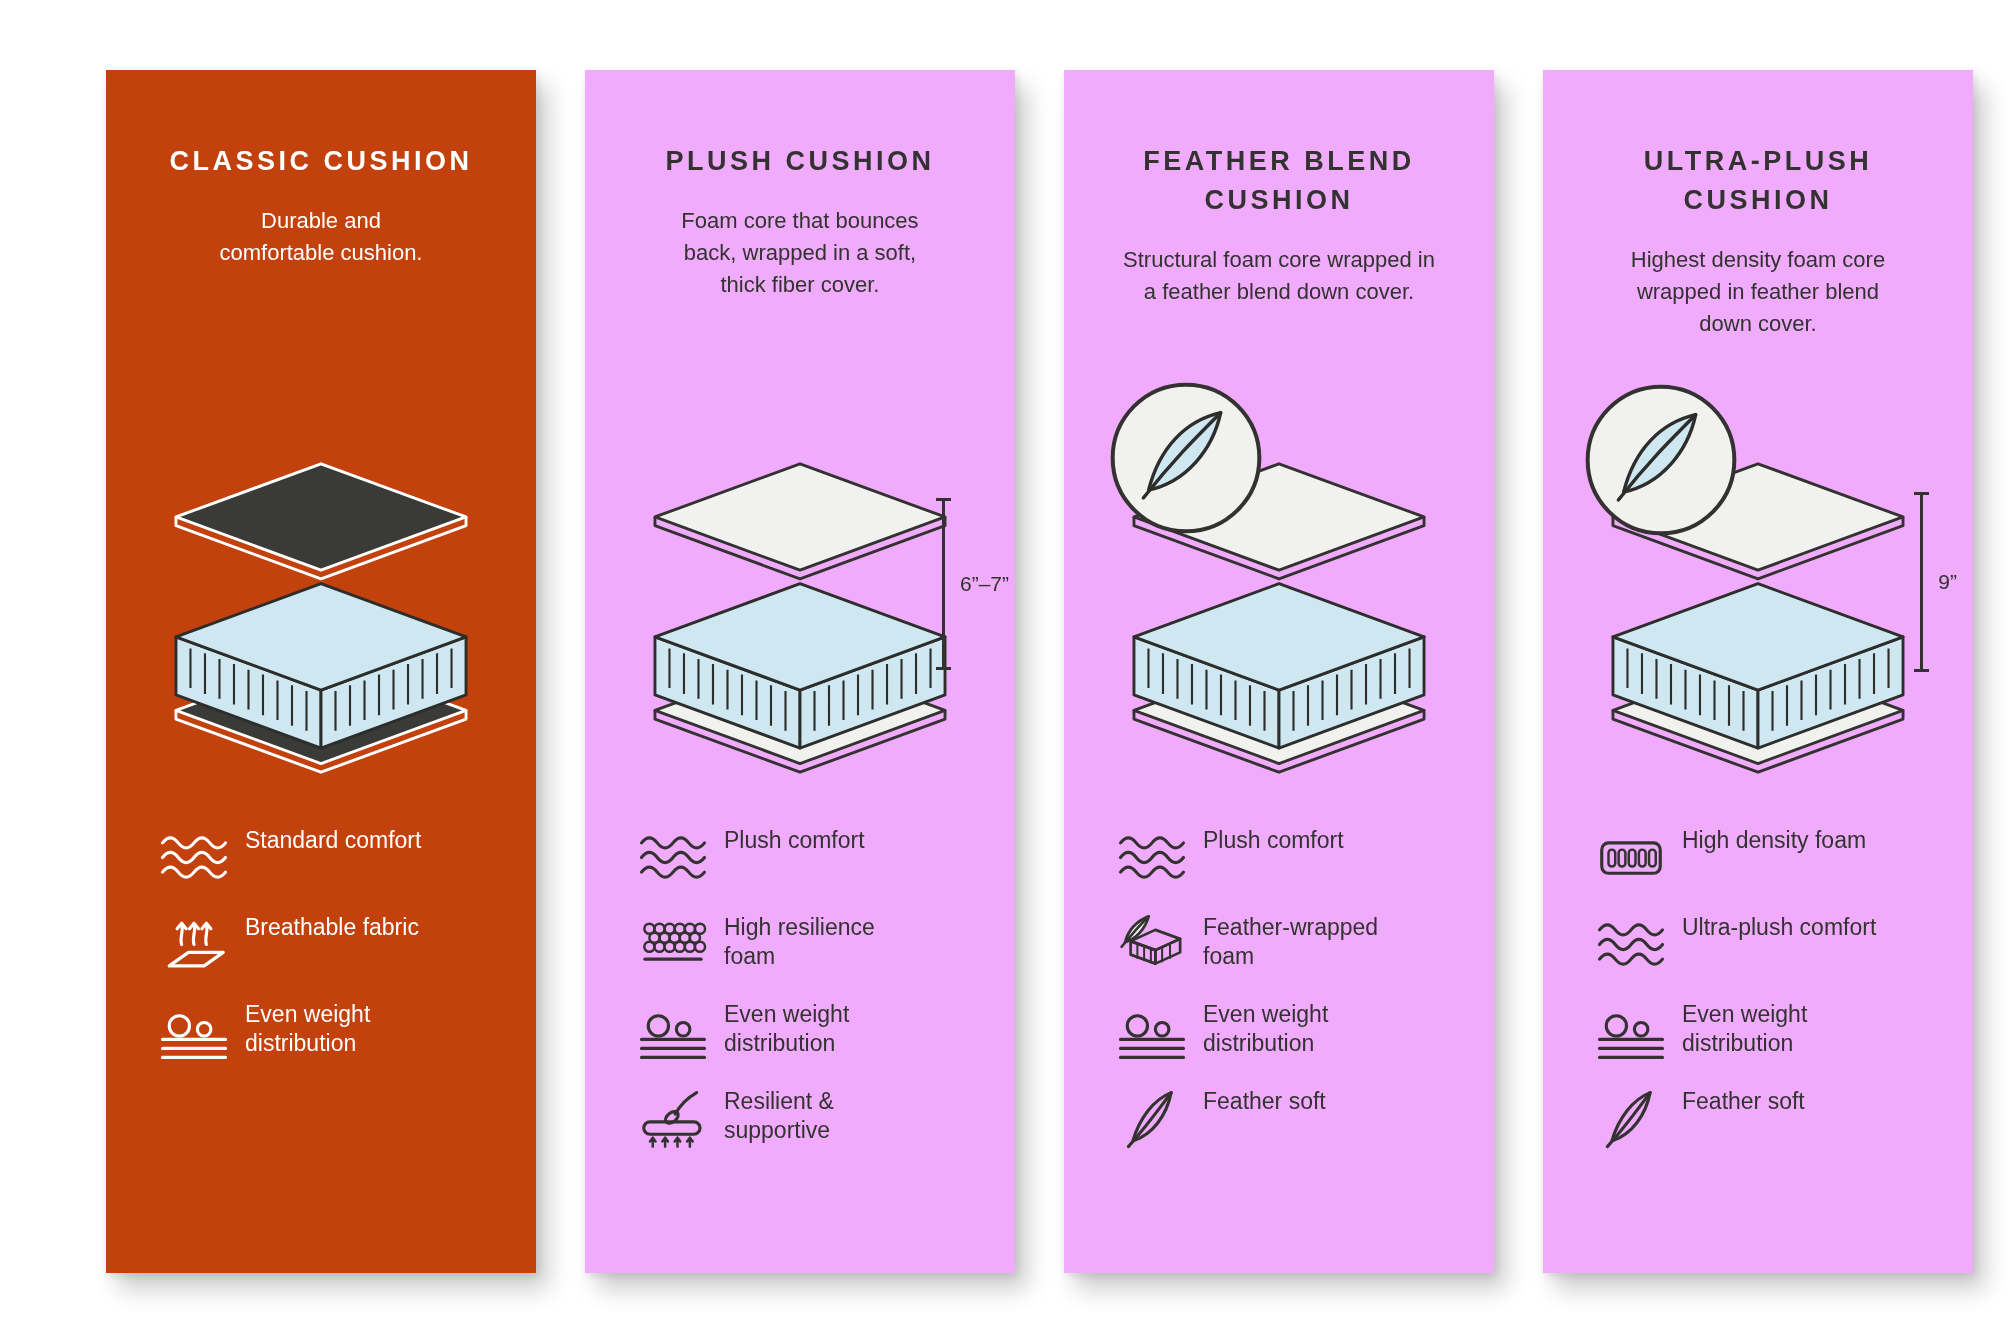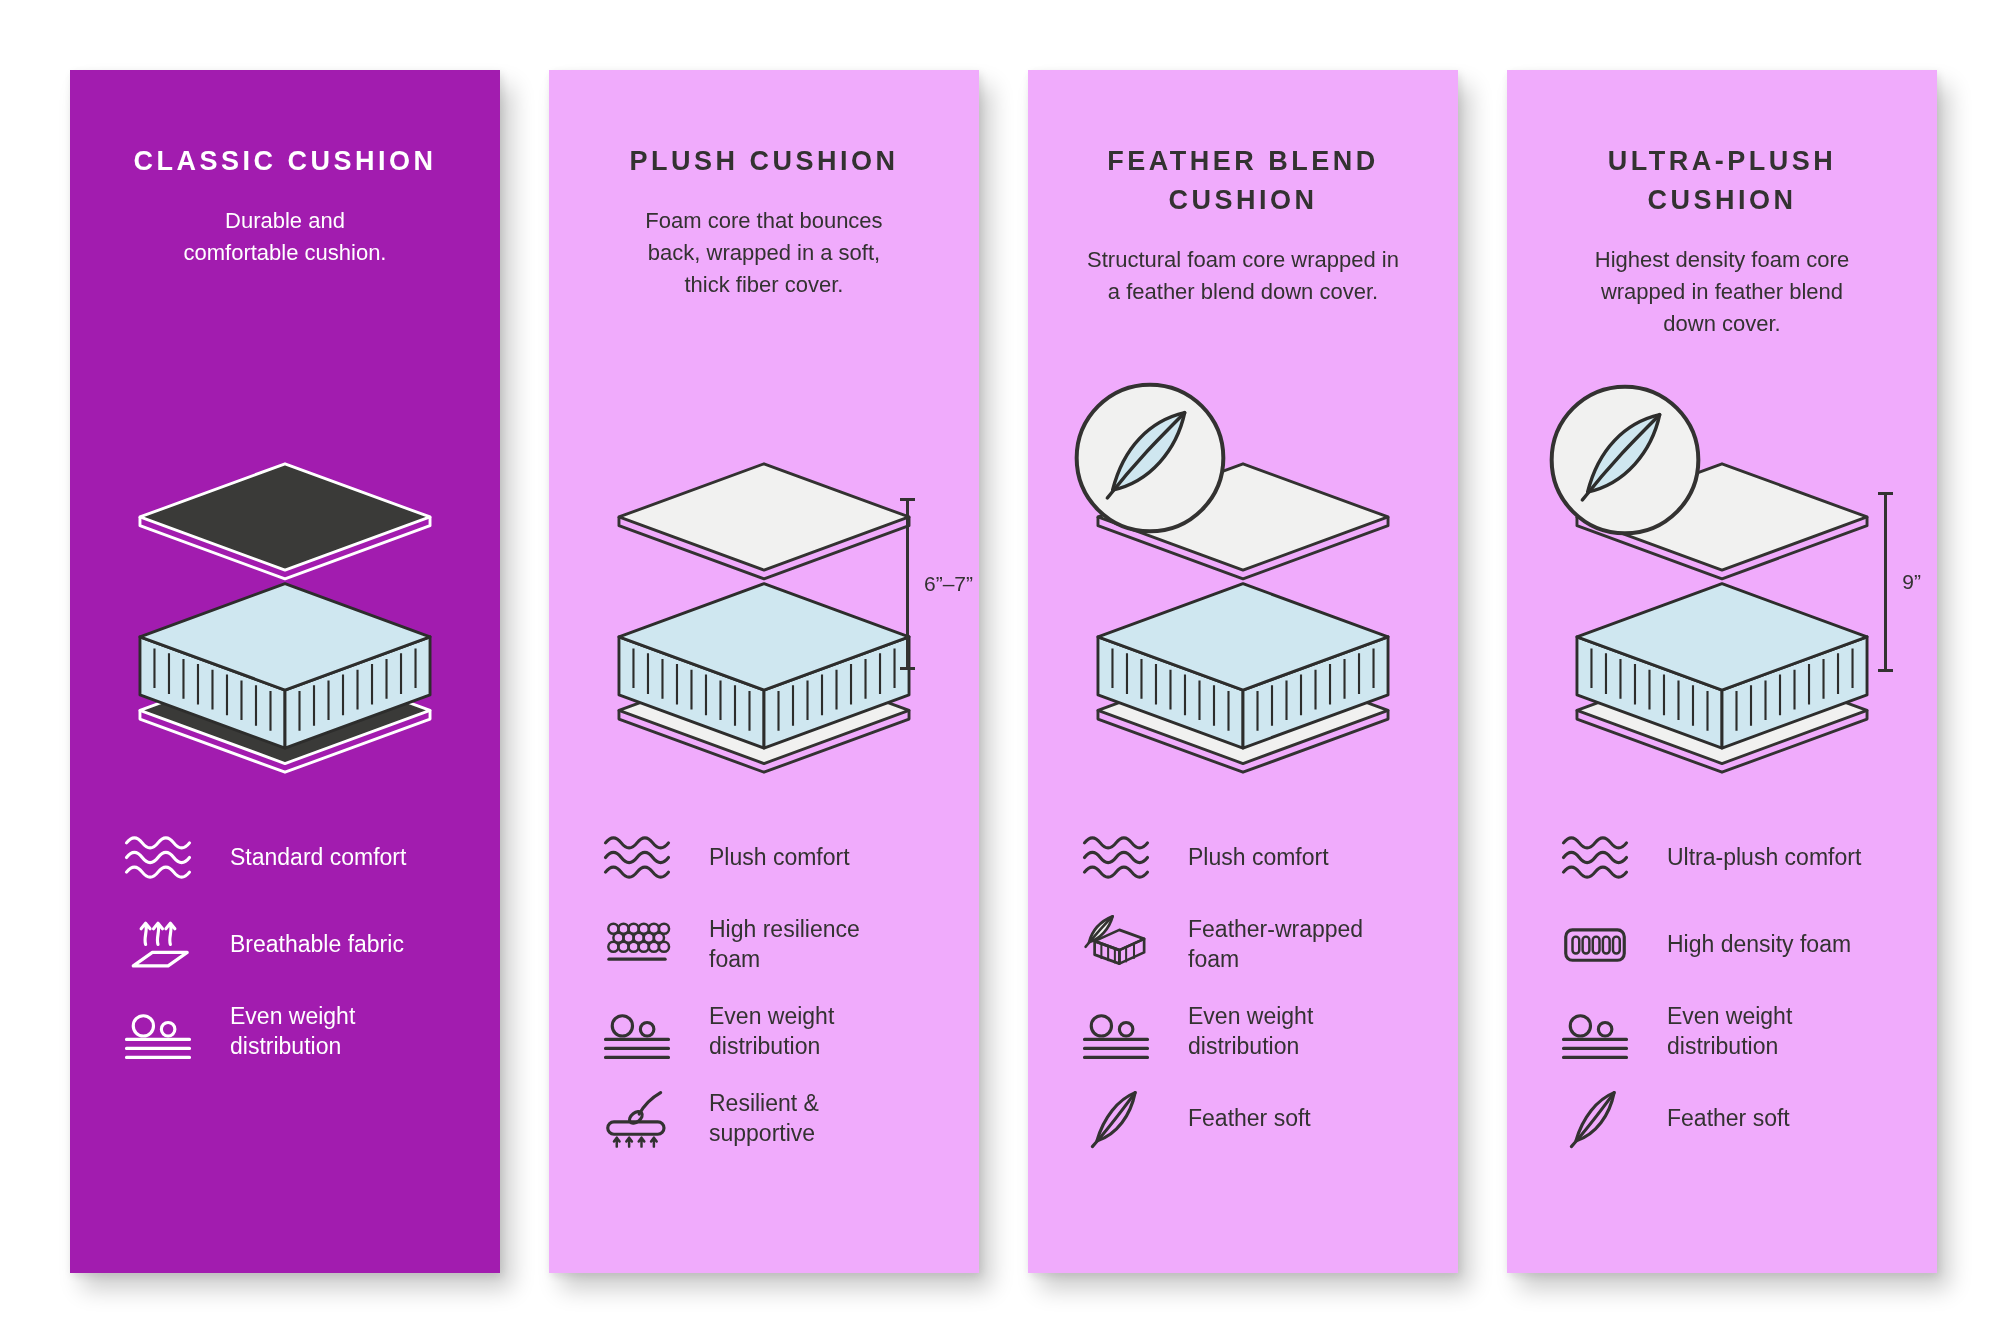--- a/index.html
+++ b/index.html
@@ -9,39 +9,39 @@
     font-family:"Liberation Sans","DejaVu Sans",sans-serif;
     overflow:hidden;
   }
   .board{display:flex;gap:49px;padding:70px 0 0 70px;align-items:flex-start;}
   .panel{
     width:430px;height:1203px;box-sizing:border-box;
     padding:58px 30px 0 30px;
     display:flex;flex-direction:column;align-items:center;
     box-shadow:12px 16px 22px rgba(0,0,0,.20), 2px 3px 8px rgba(0,0,0,.10);
   }
-  .panel--dark{background:#a21caf;color:#ffffff;--ink:#ffffff;--bg:#3a3a38;--foam:#cfe7f0;}
+  .panel--dark{background:#c2410c;color:#ffffff;margin-left:36px;--ink:#ffffff;--bg:#3a3a38;--foam:#cfe7f0;}
   .panel--light{background:#f0abfc;color:#333231;--ink:#333231;--bg:#f1f1f0;--foam:#cfe7f0;}
   .head{height:300px;text-align:center;display:flex;flex-direction:column;align-items:center;}
   .title{
     font-size:27px;line-height:1.45;font-weight:bold;letter-spacing:3.5px;
     margin:14px 0 24px 0;white-space:pre-line;
   }
   .desc{font-size:22px;line-height:1.45;margin:0;max-width:346px;white-space:pre-line;}
   .figure{position:relative;height:382px;width:100%;}
   .cushion{display:block;width:310px;height:321px;margin:30px auto 0 auto;}
   .badge{position:absolute;width:160px;height:160px;left:12px;top:-50px;}
   .measure{position:absolute;display:flex;align-items:center;gap:9px;color:var(--ink);}
   .measure--p2{right:-24px;top:70px;height:172px;text-align:right;}
   .measure--p4{right:-14px;top:64px;height:180px;}
   .rule{width:15px;align-self:stretch;border-top:3px solid currentColor;border-bottom:3px solid currentColor;position:relative;}
   .rule::after{content:"";position:absolute;left:50%;top:0;bottom:0;width:3px;margin-left:-1.5px;background:currentColor;}
   .mlabel{font-size:21px;white-space:nowrap;}
   .features{margin:16px auto 0 22px;align-self:flex-start;}
-  .feature{display:flex;align-items:center;gap:36px;margin-bottom:24px;min-height:62px;}
+  .feature{display:flex;gap:15px;margin-bottom:24px;min-height:62px;}
   .fi{width:72px;height:63px;flex:0 0 72px;}
   .flabel{font-size:23px;line-height:1.28;white-space:pre-line;}
   .defs{position:absolute;width:0;height:0;overflow:hidden;}
 </style>
 </head>
 <body>
 
 <svg class="defs" aria-hidden="true">
   <defs>
 
@@ -308,29 +308,29 @@
           <use href="#sym-feather-badge"></use>
         </svg>
       <div class="measure measure--p4">
         <div class="rule"></div>
         <div class="mlabel">9”</div>
       </div>
     </div>
     <ul class="features" style="list-style:none;padding:0;">
       <li class="feature">
         <svg class="fi" viewBox="0 0 64 56">
+            <use href="#i-density"></use>
+          </svg>
+        <span class="flabel">High density foam</span>
+      </li>
+      <li class="feature">
+        <svg class="fi" viewBox="0 0 64 56">
             <use href="#i-waves"></use>
           </svg>
         <span class="flabel">Ultra-plush comfort</span>
-      </li>
-      <li class="feature">
-        <svg class="fi" viewBox="0 0 64 56">
-            <use href="#i-density"></use>
-          </svg>
-        <span class="flabel">High density foam</span>
       </li>
       <li class="feature">
         <svg class="fi" viewBox="0 0 64 56">
             <use href="#i-weight"></use>
           </svg>
         <span class="flabel">Even weight
 distribution</span>
       </li>
       <li class="feature">
         <svg class="fi" viewBox="0 0 64 56">

